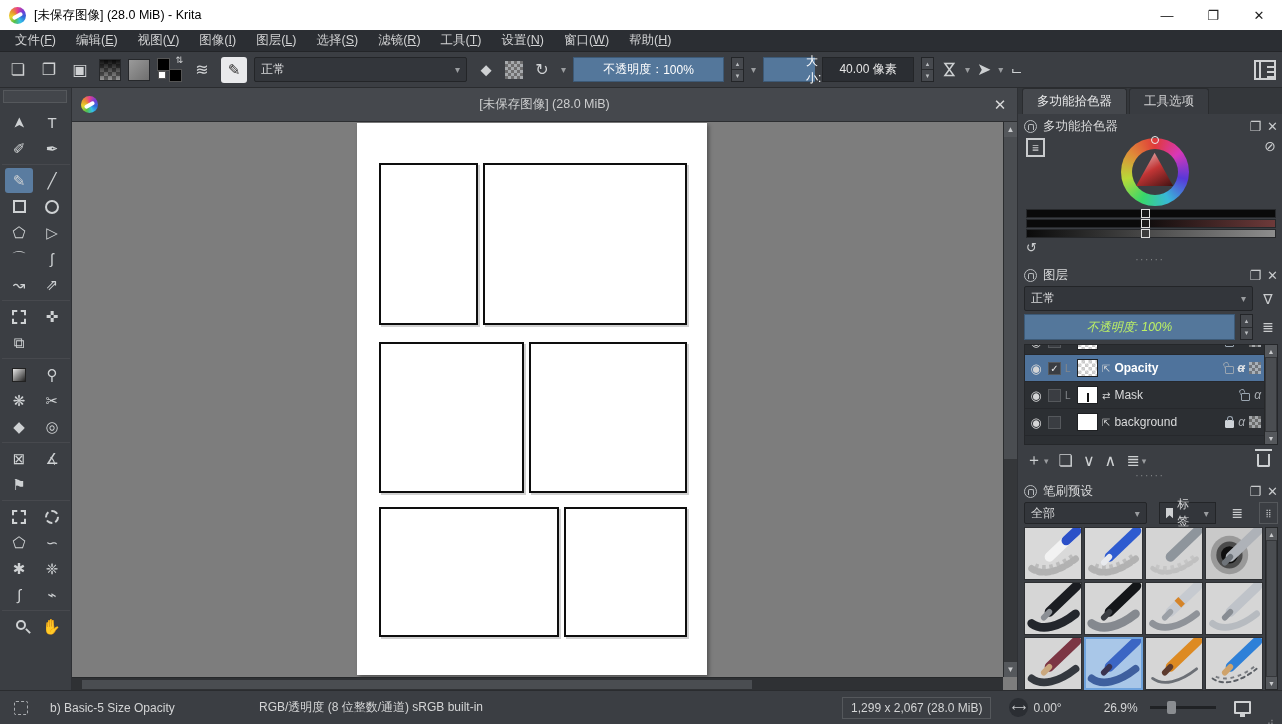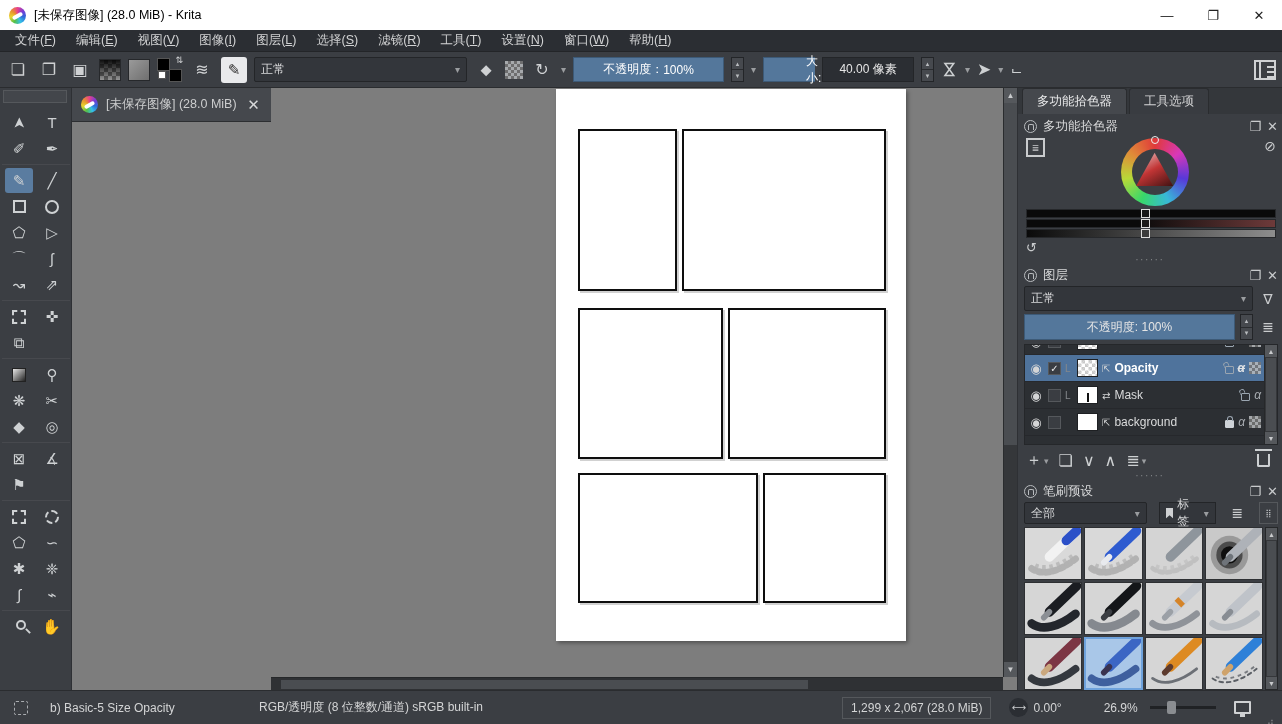--- a/index.html
+++ b/index.html
@@ -63,21 +63,21 @@
   .tool.sel { background:#5a7ca0; }
   .shp-sq { width:13px; height:13px; border:2px solid #ced1d3; }
   .shp-ci { width:14px; height:14px; border:2px solid #ced1d3; border-radius:50%; }
   .shp-dsq { width:14px; height:14px; border:2px dashed #ced1d3; }
   .shp-dci { width:14px; height:14px; border:2px dashed #ced1d3; border-radius:50%; }
   .shp-grad { width:14px; height:14px; border:1px solid #222; background:linear-gradient(135deg,#e8e8e8,#222); }
   .shp-mag { width:10px; height:10px; border:2px solid #ced1d3; border-radius:50%; position:relative; margin:-3px -3px 0 0; }
   .shp-mag::after { content:""; position:absolute; left:7px; top:8px; width:6px; height:2px; background:#ced1d3; transform:rotate(45deg); }
 
   
-  .subwin { flex:1; display:flex; flex-direction:row; min-width:0; background:#7d7d7d; }
+  .subwin { flex:1; display:flex; flex-direction:column; min-width:0; background:#7d7d7d; }
   .subtitle { height:34px; background:#45484d; border-bottom:1px solid #2c2e31; display:flex; align-items:center; flex:0 0 auto; }
   .subtitle .stext { flex:1; text-align:center; color:#cccdce; font-size:12.5px; }
   .subtitle .closex { width:34px; text-align:center; color:#d8d9da; font-size:15px; }
   .canvaswrap { flex:1; position:relative; overflow:hidden; }
   .page { position:absolute; left:285px; top:1px; width:350px; height:552px; background:#fff; box-shadow:2px 2px 4px rgba(0,0,0,.35); }
   .panelrect { position:absolute; border:2px solid #0e0e0e; background:#fff; box-shadow:2px 2px 0 rgba(0,0,0,.18); }
   .vscroll { position:absolute; right:0; top:0; bottom:13px; width:14px; background:#35373a; border-left:1px solid #2a2c2e; display:flex; flex-direction:column; }
   .vscroll .sarrow { height:15px; background:#55585c; color:#c9cbcd; font-size:8px; display:flex; align-items:center; justify-content:center; }
   .vscroll .sthumb { flex:0 0 58%; margin-top:2%; background:#4a4d51; }
   .vscroll .send { margin-top:auto; }
@@ -115,21 +115,21 @@
   .cbar2 { background:linear-gradient(90deg,#0a0a0a 45%,#6e3a3a 100%); }
   .cbar3 { background:linear-gradient(90deg,#0a0a0a 0%,#8d8d8d 100%); }
   .cbar .bh { position:absolute; left:46%; top:-1px; width:9px; height:9px; border:1px solid #ddd; background:rgba(40,40,40,.4); }
   .refr { color:#c9cbcd; font-size:13px; padding-left:2px; }
 
   
   .lrow1 { display:flex; gap:5px; align-items:center; padding:1px 0 3px 0; }
   .layers-blend { flex:1; }
   .funnel { color:#c9cbcd; font-size:14px; width:20px; text-align:center; }
   .lrow2 { display:flex; gap:5px; align-items:center; padding-bottom:4px; }
-  .opslider { flex:1; height:26px; background:#54779b; border:1px solid #3d5a77; color:#e5e5e5; display:flex; align-items:center; justify-content:center; }
+  .opslider { flex:1; height:26px; background:#54779b; border:1px solid #3d5a77; color:#bef264; display:flex; align-items:center; justify-content:center;font-style:italic; }
   .hamb { color:#c9cbcd; font-size:14px; width:20px; text-align:center; }
   .layerlist { height:101px; overflow:hidden; background:#2c2f33; border:1px solid #25272a; position:relative; display:flex; }
   .lrows { flex:1; margin-top:-17px; }
   .lrow { height:27px; display:flex; align-items:center; gap:4px; padding:0 3px; border-bottom:1px solid #26282c; background:#2c2f33; }
   .lrow.sel { background:#4f739c; }
   .eye { color:#d4d5d6; font-size:13px; width:16px; text-align:center; }
   .lchk { width:13px; height:13px; background:#3a3d42; border:1px solid #55585c; color:#e8e9ea; font-size:10px; line-height:12px; text-align:center; }
   .lind { color:#85888c; font-size:10px; width:8px; }
   .lthumb { width:21px; height:18px; border:1px solid #1e2023; background:#fff; position:relative; flex:0 0 auto; }
   .lthumb.checker { background-image:linear-gradient(45deg,#c9c9c9 25%,transparent 25%),linear-gradient(-45deg,#c9c9c9 25%,transparent 25%),linear-gradient(45deg,transparent 75%,#c9c9c9 75%),linear-gradient(-45deg,transparent 75%,#c9c9c9 75%); background-size:7px 7px; background-position:0 0,0 3.5px,3.5px -3.5px,-3.5px 0; background-color:#fff; }

